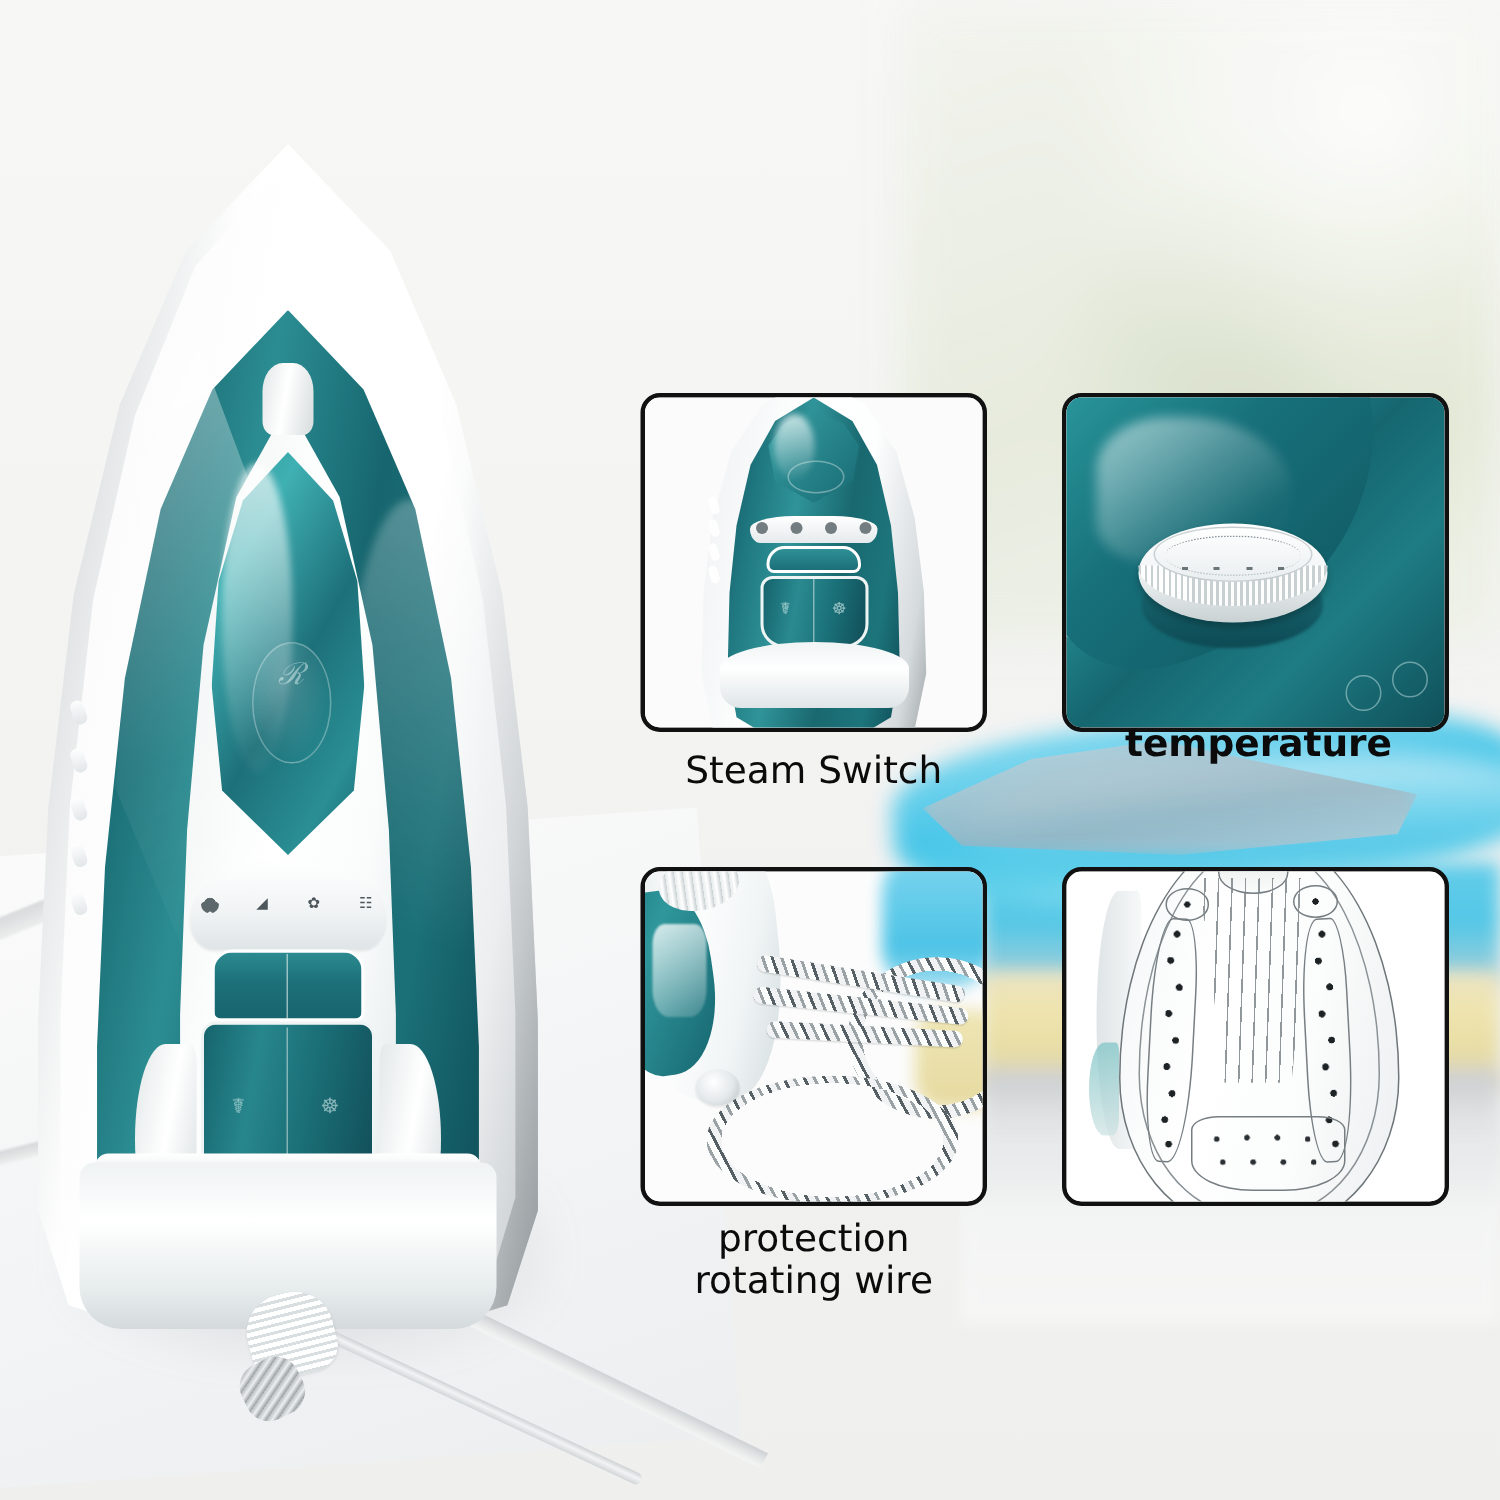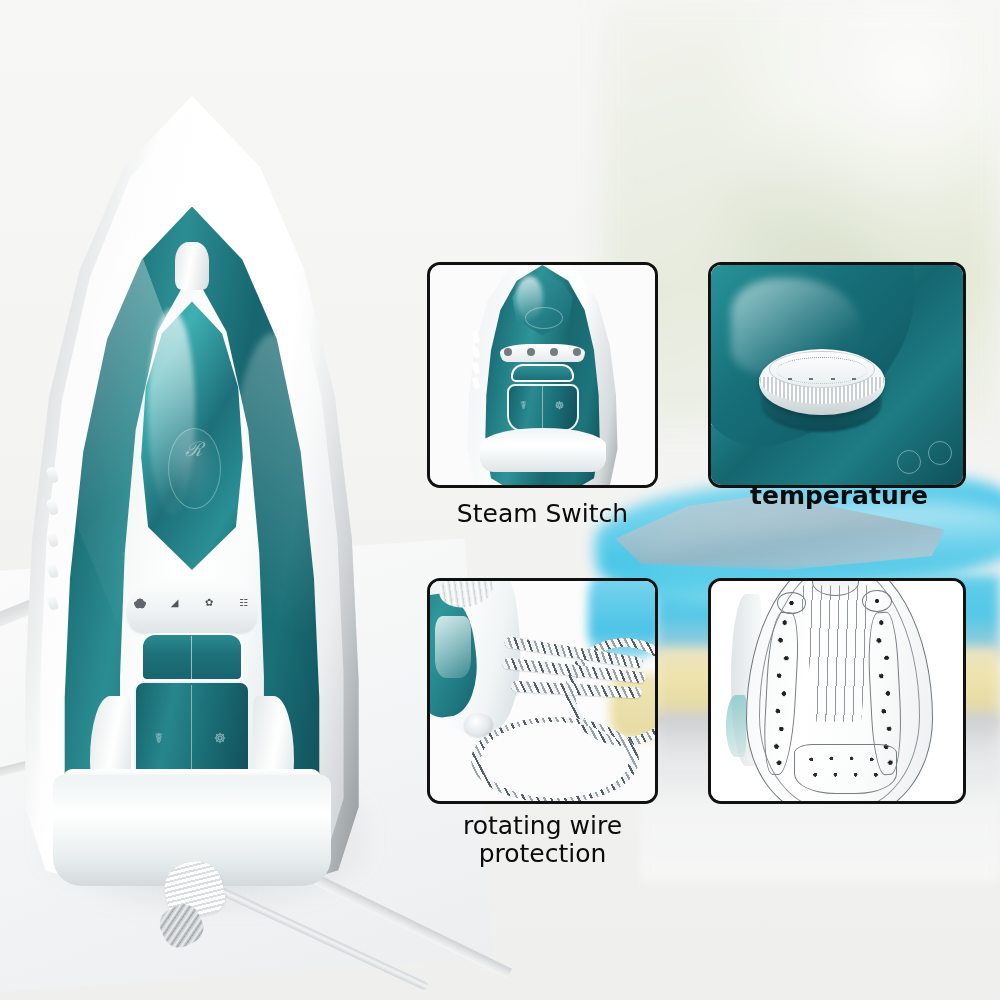--- a/index.html
+++ b/index.html
@@ -795,22 +795,22 @@
       <div class="wire-dial"></div>
       <div class="cord-arc-r"></div>
       <div class="cord cord-bundle-1"></div>
       <div class="cord cord-bundle-2"></div>
       <div class="cord cord-bundle-3"></div>
       <div class="cord-loop-big"></div>
       <div class="wire-grommet"></div>
     </div>
   </div>
   <div class="cap" id="cap-wire">
+    <div>protection</div>
     <div>rotating wire</div>
-    <div>protection</div>
   </div>
 
   <div class="panel" id="panel-plate">
     <div class="plate-wrap">
       <div class="plate-shadow-l"></div>
       <div class="plate-teal-hint"></div>
       <div class="plate-body"></div>
       <div class="plate-inner"></div>
       <div class="plate-tip"></div>
       <div class="plate-rosette rosette-l"></div>

